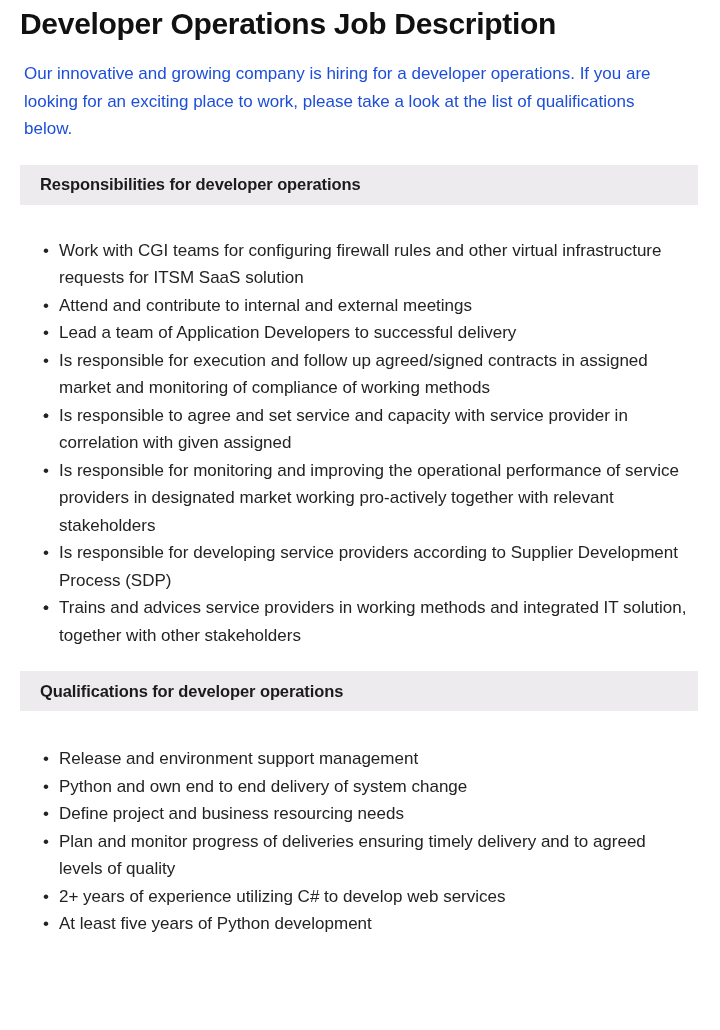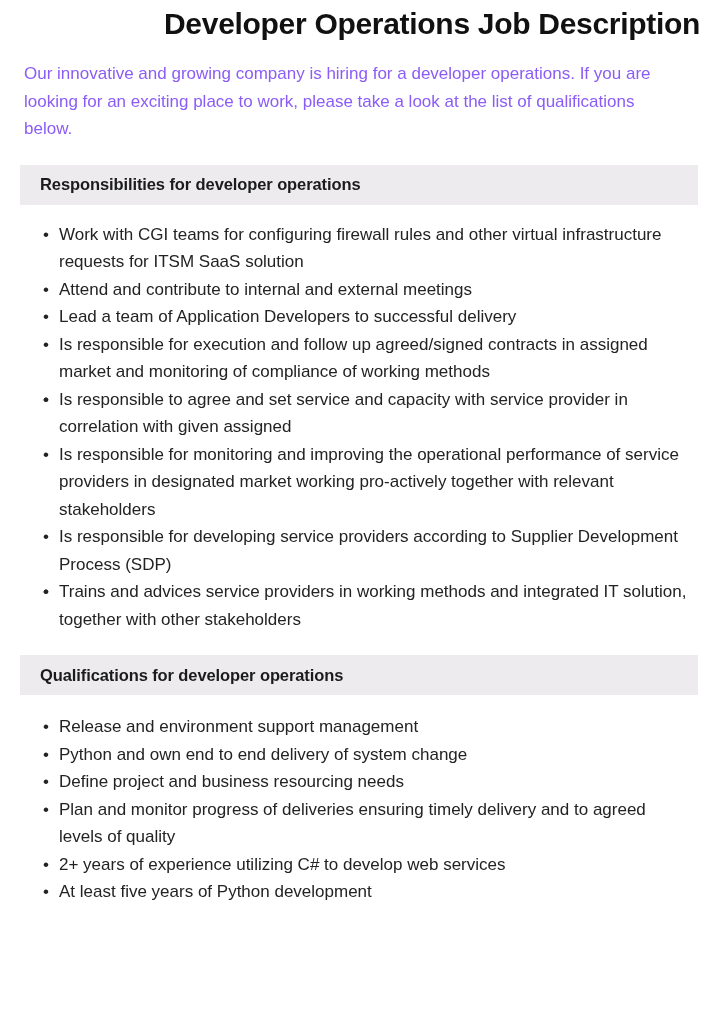--- a/index.html
+++ b/index.html
@@ -19,43 +19,43 @@
     width: 720px;
     height: 1030px;
     position: relative;
     background: #ffffff;
     box-sizing: border-box;
   }
 
   .doc-title {
     margin: 0;
     padding: 4px 20px 0 20px;
-    text-align: right;
+    text-align: left;
     font-size: 30px;
     line-height: 40px;
     font-weight: 700;
     letter-spacing: -0.3px;
     color: #111111;
   }
 
   .intro {
     margin: 16px 16px 0 0;
     padding: 0 30px 0 24px;
     font-size: 17px;
     line-height: 27.5px;
-    color: #8b5cf6;
+    color: #1d4ed8;
     font-weight: 400;
   }
 
   .section {
     margin-top: 22px;
   }
 
   .section-header {
-    margin: 0 22px 0 20px;
+    margin: 0 22px 16px 20px;
     background: #edebee;
     height: 40px;
     display: flex;
     align-items: center;
     padding: 0 20px;
     box-sizing: border-box;
   }
 
   .section-header-label {
     font-size: 16.5px;

